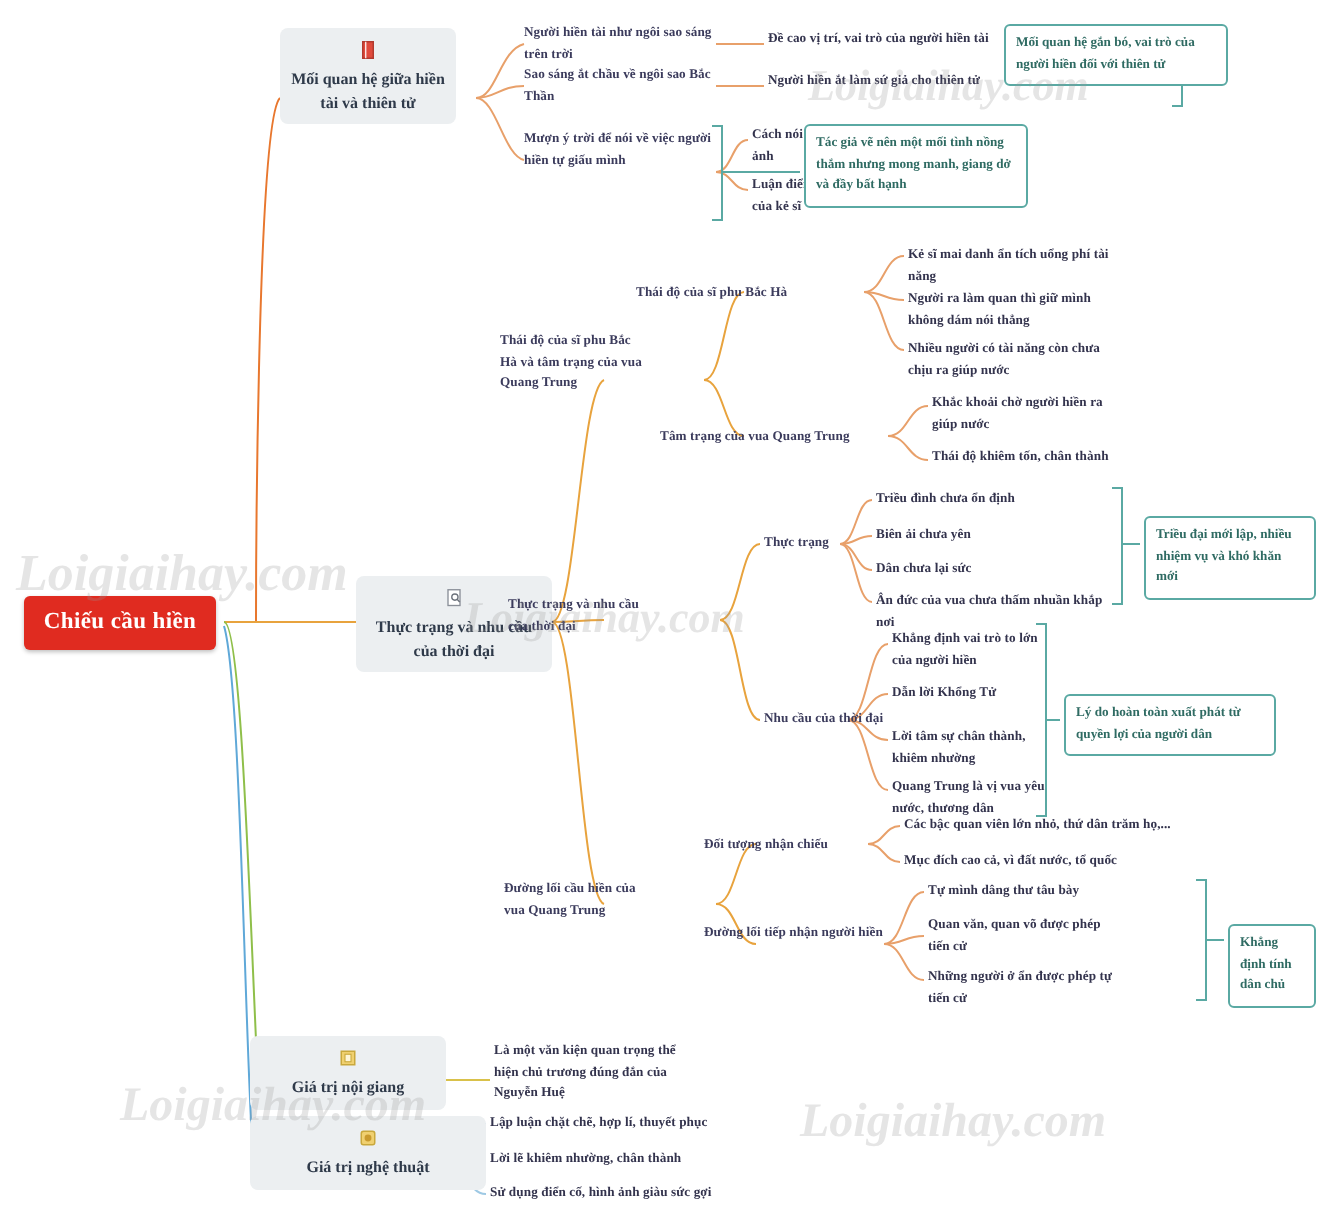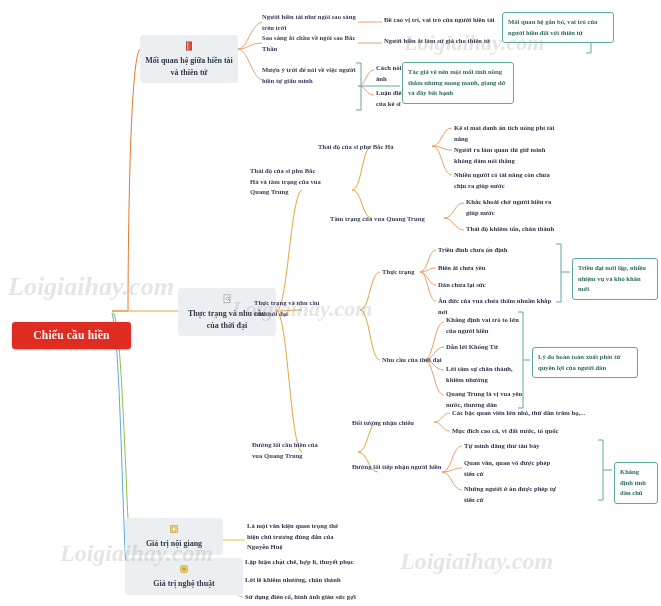--- a/index.html
+++ b/index.html
@@ -136,23 +136,23 @@
       <path d="M603 470 L612 470" stroke="#5aa9a3"></path>
 
       <path d="M223 540 L245 540" stroke="#d9c14a"></path>
 
       <path d="M223 580 C233 580 233 562 243 562" stroke="#9ec9e4"></path>
       <path d="M223 580 C233 580 233 580 243 580" stroke="#9ec9e4"></path>
       <path d="M223 580 C233 580 233 597 243 597" stroke="#9ec9e4"></path>
     </g>
   </svg>
 
-  <div class="node root" style="left: 12px; top: 297.5px; width: 119px; margin-top: 24px;">Chiếu cầu hiền</div>
-
-  <div class="node panel" style="left:140px;top:35px;width:98px;">
+  <div class="node root" style="left: 12px; top: 297.5px; width: 96px;">Chiếu cầu hiền</div>
+
+  <div class="node panel" style="left:140px;top:14px;width:88px;">
     <svg class="ico" viewBox="0 0 16 16">
       <rect x="4.5" y="2.5" width="7" height="11" fill="#e04a3c" stroke="#b23a2e" stroke-width="1"></rect>
       <line x1="6.5" y1="2.5" x2="6.5" y2="13.5" stroke="#ffffff" stroke-width=".8"></line>
     </svg>
     <span>Mối quan hệ giữa hiền tài và thiên tử</span>
   </div>
 
   <div class="node txt" style="left:262px;top:12px;width:96px;">Người hiền tài như ngôi sao sáng trên trời</div>
   <div class="node txt" style="left:262px;top:33px;width:96px;">Sao sáng ắt chầu về ngôi sao Bắc Thần</div>
   <div class="node txt" style="left:262px;top:65px;width:96px;">Mượn ý trời để nói về việc người hiền tự giấu mình</div>

